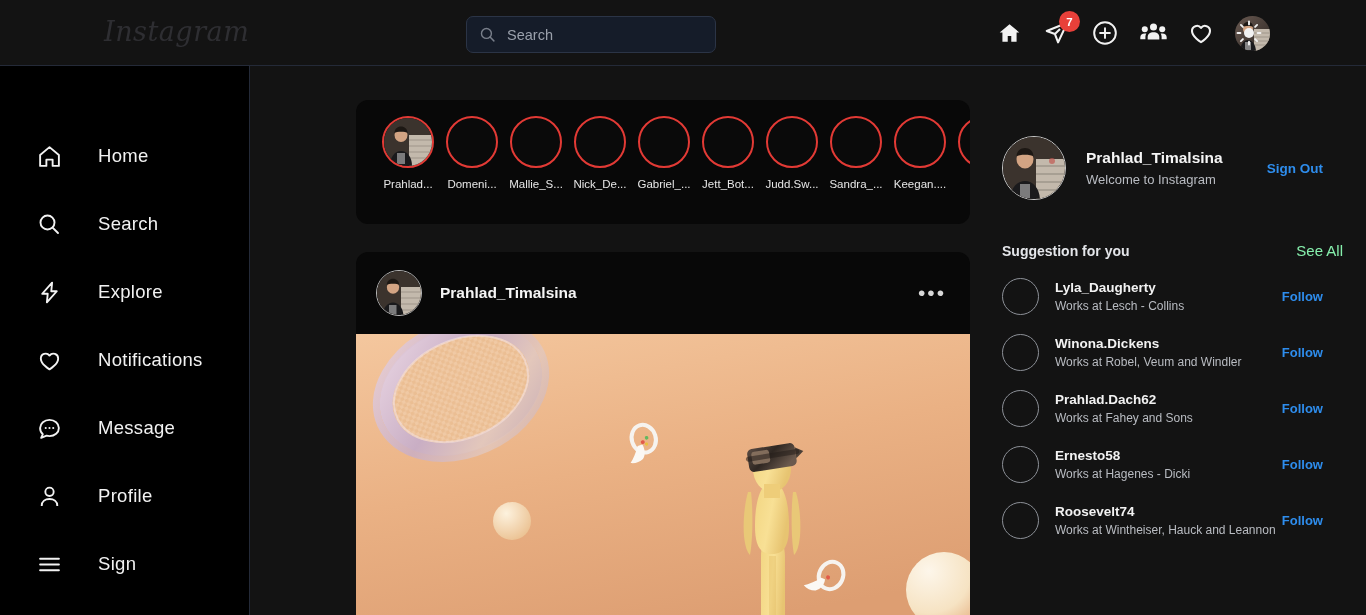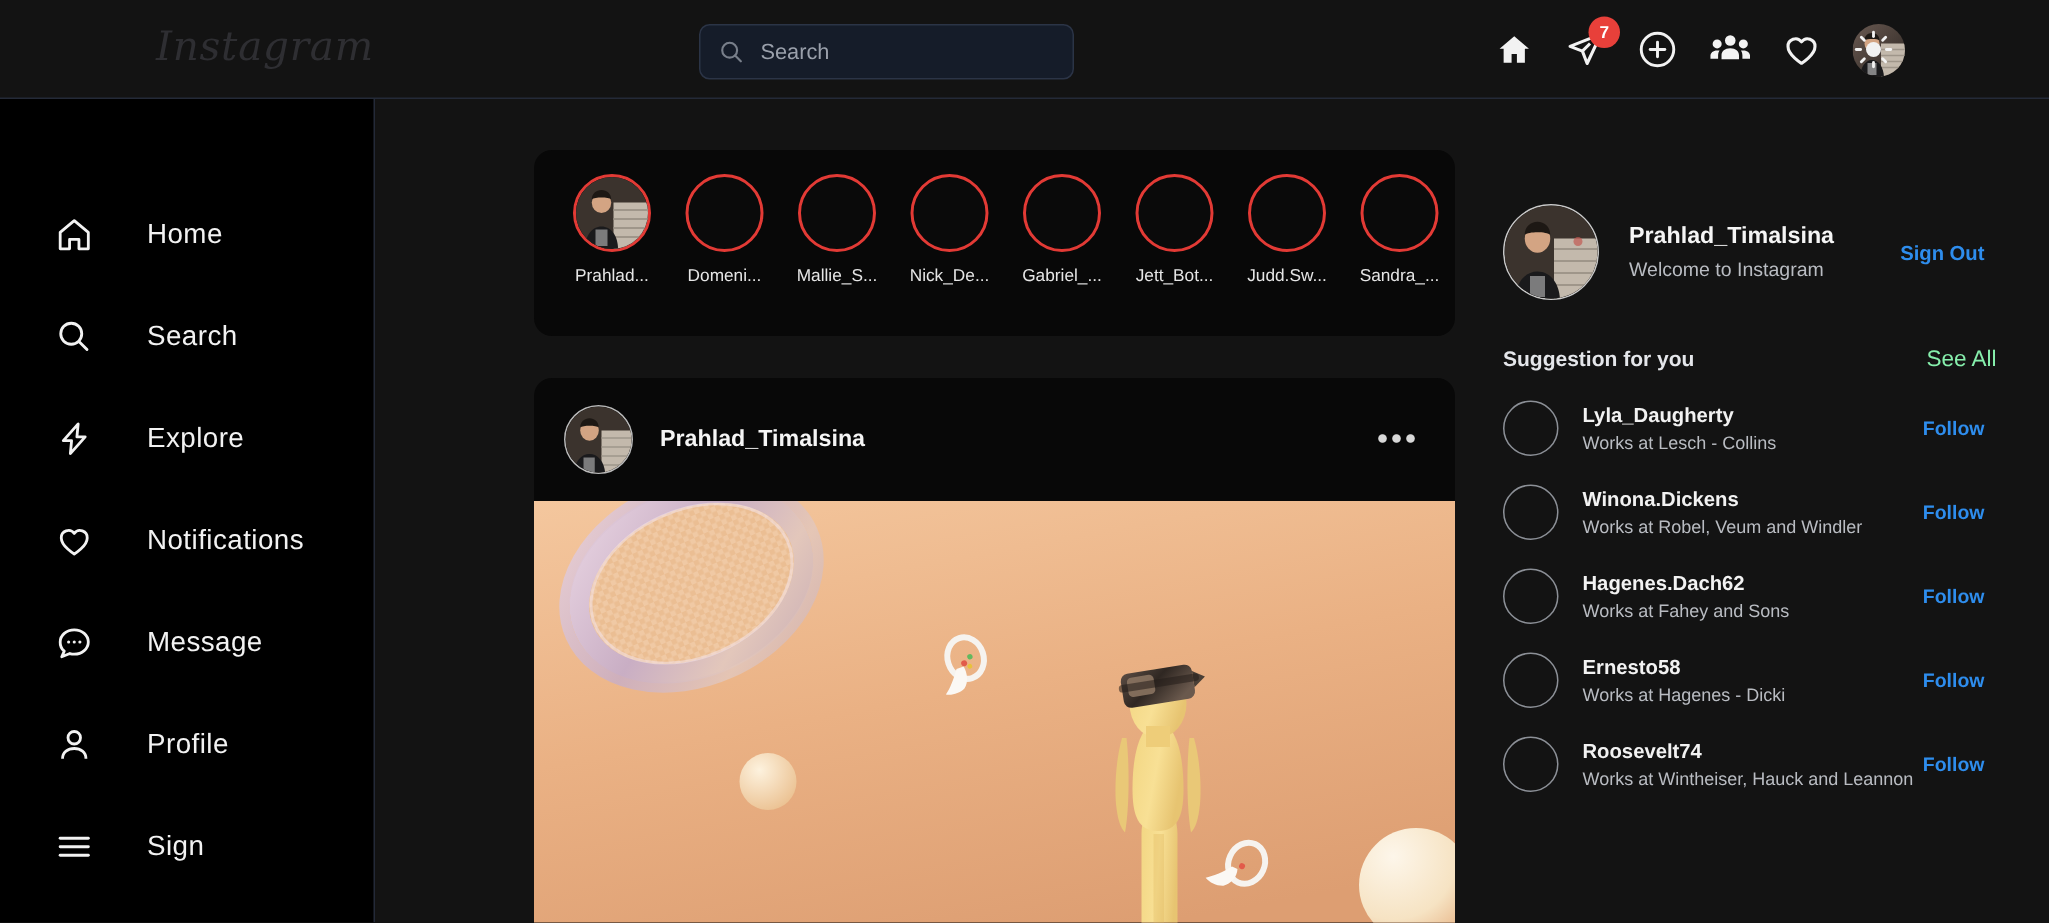--- a/index.html
+++ b/index.html
@@ -89,21 +89,21 @@
 
   
   .feed { position: absolute; left: 250px; top: 66px; width: 716px; height: 549px; }
 
   .stories-card {
     position: absolute; left: 106px; top: 34px;
     width: 614px; height: 124px;
     background: #080808; border-radius: 12px;
     overflow: hidden;
   }
-  .stories-strip { display: flex; gap: 11px; padding: 16px 20px 0 20px; }
+  .stories-strip { display: flex; gap: 0; padding: 16px 20px 0 20px; }
   .story { width: 64px; flex: 0 0 auto; text-align: center; cursor: pointer; }
   .story .ring {
     width: 52px; height: 52px; margin: 0 auto;
     border-radius: 50%; border: 2px solid #e23a35;
     overflow: hidden; background: #0a0a0a;
     display: flex; align-items: center; justify-content: center;
   }
   .story .nm {
     margin-top: 10px; font-size: 11.5px; color: #e6e6e6;
     white-space: nowrap; overflow: hidden;
@@ -139,21 +139,21 @@
     border: 1px solid #c9c9c9; overflow: hidden; flex: 0 0 auto;
   }
   .me-txt { margin-left: 20px; }
   .me-name { font-size: 15.5px; font-weight: bold; color: #f5f5f5; }
   .me-sub { font-size: 13px; color: #b9bcc2; margin-top: 5px; }
   .signout {
     margin-left: auto; margin-right: 43px;
     color: #2e8ded; font-size: 13.5px; font-weight: bold; cursor: pointer;
   }
   .sugg-head {
-    display: flex; align-items: flex-start; margin-top: 31px; padding-right: 35px;
+    display: flex; align-items: center; margin-top: 42px; padding-right: 23px;
   }
   .sugg-title { font-size: 14px; font-weight: bold; color: #e4e6ea; }
   .see-all { margin-left: auto; font-size: 15px; color: #86efac; cursor: pointer; }
   .sugg-row { display: flex; align-items: center; margin-top: 19px; padding-right: 43px; }
   .sugg-av {
     width: 37px; height: 37px; border-radius: 50%;
     border: 1px solid #8c9097; flex: 0 0 auto; background: #131313;
   }
   .sugg-txt { margin-left: 16px; }
   .sugg-name { font-size: 13.5px; font-weight: bold; color: #f2f2f2; }
@@ -524,21 +524,21 @@
       <div class="sugg-txt">
         <div class="sugg-name">Winona.Dickens</div>
         <div class="sugg-work">Works at Robel, Veum and Windler</div>
       </div>
       <div class="follow">Follow</div>
     </div>
 
     <div class="sugg-row">
       <div class="sugg-av"></div>
       <div class="sugg-txt">
-        <div class="sugg-name">Hagenes.Dach62</div>
+        <div class="sugg-name">Prahlad.Dach62</div>
         <div class="sugg-work">Works at Fahey and Sons</div>
       </div>
       <div class="follow">Follow</div>
     </div>
 
     <div class="sugg-row">
       <div class="sugg-av"></div>
       <div class="sugg-txt">
         <div class="sugg-name">Ernesto58</div>
         <div class="sugg-work">Works at Hagenes - Dicki</div>

